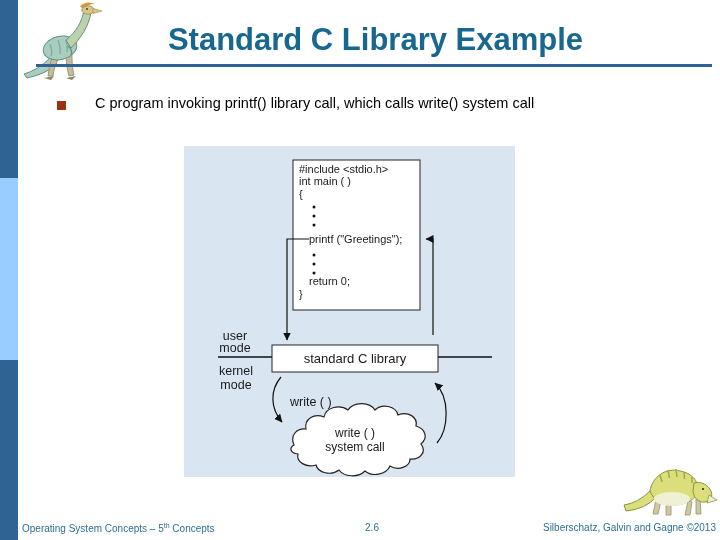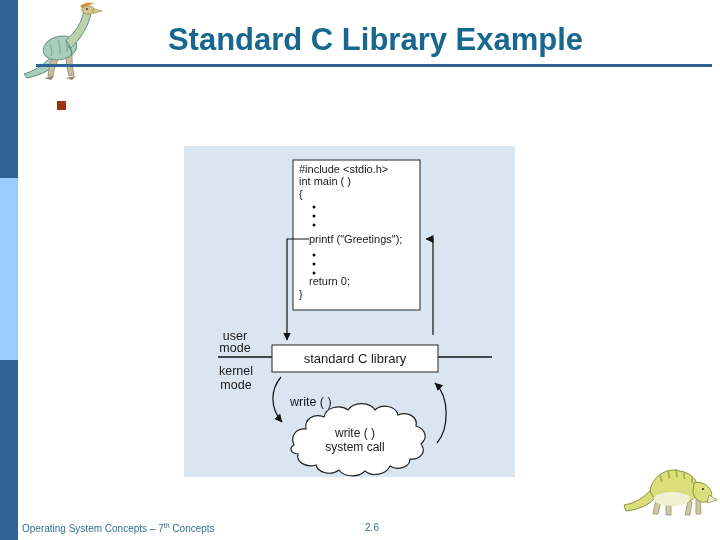--- a/index.html
+++ b/index.html
@@ -64,20 +64,21 @@
     <ellipse cx="68" cy="8" rx="6.2" ry="4.2" fill="#D8C58B" stroke="#9A8A55" stroke-width="0.8"></ellipse>
     <path d="M73,6.5 L82,9 L73,11.5 Z" fill="#D8C58B" stroke="#9A8A55" stroke-width="0.6"></path>
     <circle cx="67" cy="7" r="0.9" fill="#333"></circle>
     <path d="M48,44 q5,4 3,9" fill="none" stroke="#64907E" stroke-width="1.3"></path>
   </svg>
 
   <div class="page-title">Standard C Library Example</div>
   <div class="title-rule"></div>
 
   <div class="bullet-marker"></div>
+  <div class="bullet-text">C program invoking printf() library call, which calls write() system call</div>
 
   <svg class="diagram" width="331" height="331" viewBox="0 0 331 331">
     <defs>
       <marker id="arr" markerWidth="9" markerHeight="8" refX="7.5" refY="4" orient="auto" markerUnits="userSpaceOnUse">
         <path d="M0,0 L8,4 L0,8 Z" fill="#111"></path>
       </marker>
     </defs>
 
     <rect x="0" y="0" width="331" height="331" fill="#D9E6F2"></rect>
 
@@ -134,16 +135,17 @@
     <path d="M66,46 L63,60 L68,60 L70,47 Z" fill="#CFC9A2" stroke="#97906C" stroke-width="0.8"></path>
     <path d="M74,44 L74,59 L79,59 L78,44 Z" fill="#CFC9A2" stroke="#97906C" stroke-width="0.8"></path>
     <path d="M28,36 C30,22 44,12 58,16 C70,18 76,26 76,34 C76,44 64,50 50,50 C40,50 32,46 28,36 Z" fill="#DADF7C" stroke="#8A9440" stroke-width="1"></path>
     <ellipse cx="50" cy="44" rx="18" ry="7" fill="#EFF0D4"></ellipse>
     <path d="M38,20 l2,7 M46,15 l1.5,8 M54,14 l1,8 M62,17 l0.5,7 M70,22 l0,6" stroke="#A3AD4A" stroke-width="1.6" fill="none"></path>
     <path d="M72,28 C80,26 86,30 89,36 C91,41 89,46 83,47 C77,48 72,43 71,37 Z" fill="#DADF7C" stroke="#8A9440" stroke-width="1"></path>
     <path d="M87,40 L95,45 L85,48 Z" fill="#EFF0D4" stroke="#8A9440" stroke-width="0.8"></path>
     <circle cx="81" cy="34" r="1.1" fill="#333"></circle>
   </svg>
 
-  <div class="footer footer-left"><span>Operating System Concepts – 7</span><sup>th</sup><span> Concepts</span></div>
+  <div class="footer footer-left"><span>Operating System Concepts – 5</span><sup>th</sup><span> Concepts</span></div>
   <div class="footer footer-page">2.6</div>
+  <div class="footer footer-right">Silberschatz, Galvin and Gagne ©2013</div>
 
 </div>
 
 </body></html>

